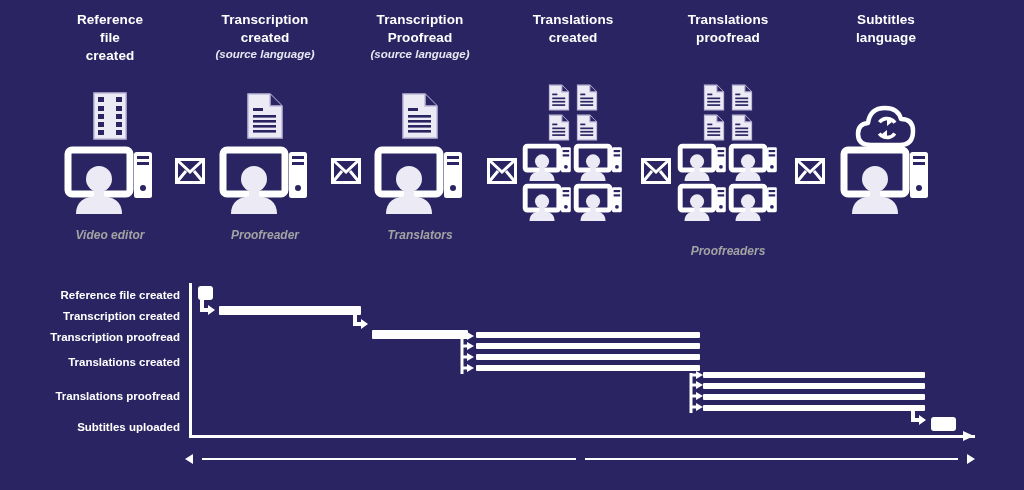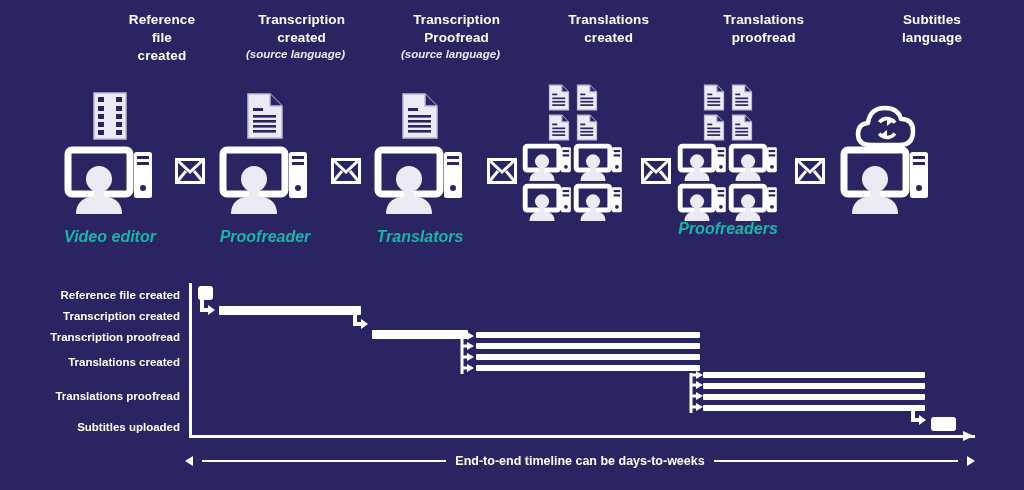--- a/index.html
+++ b/index.html
@@ -13,21 +13,21 @@
     overflow: hidden;
     position: relative;
   }
 
   
   #stage-row {
     position: absolute; left: 0; top: 0; width: 1024px; height: 258px;
   }
   .stage {
     position: absolute; top: 0; height: 258px;
-    display: flex; flex-direction: column; align-items: flex-end;
+    display: flex; flex-direction: column; align-items: center;
   }
   .stage-title {
     font-size: 13.5px; font-weight: bold; line-height: 1.35;
     text-align: center; color: #ffffff; letter-spacing: .1px;
     margin-top: 11px; white-space: pre-line;
   }
   .stage-sub {
     font-size: 11.5px; font-style: italic; font-weight: bold;
     text-align: center; color: #e9e7f2; line-height: 1.3;
   }
@@ -37,23 +37,23 @@
     height: 58px;
   }
   .actor-zone {
     position: absolute; top: 142px; left: 0; width: 100%;
     display: flex; justify-content: center; align-items: center;
     height: 78px;
   }
   .role {
     position: absolute; top: 228px; left: 0; width: 100%;
     text-align: center;
-    font-size: 16px; font-style: italic; font-weight: bold; color: #14b8a6;
-  }
-  .role.lower { top: 220px; }
+    font-size: 12px; font-style: italic; font-weight: bold; color: #a3a3a3;
+  }
+  .role.lower { top: 244px; }
 
   
   .doc-grid {
     display: grid; grid-template-columns: repeat(2, 1fr);
     gap: 3px 6px;
   }
   
   .ws-grid {
     display: grid; grid-template-columns: repeat(2, 1fr);
     gap: 2px 3px;
@@ -568,17 +568,16 @@
   <svg class="connector" style="left:910px;top:148px;" width="19" height="20">
     <path d="M3 0 v10 h8" fill="none" stroke="#ffffff" stroke-width="4"></path>
     <path d="M9 5 L16 10 L9 15 z" fill="#ffffff"></path>
   </svg>
 
   <div class="bar tall" style="left:931px;top:155px;width:25px;"></div>
 
   <div class="caption-row">
     <span class="arrow-l"></span>
     <span class="caption-line"></span>
-    <span class="caption-text">End-to-end timeline can be days-to-weeks</span>
     <span class="caption-line"></span>
     <span class="arrow-r"></span>
   </div>
 </div>
 
 </body></html>

